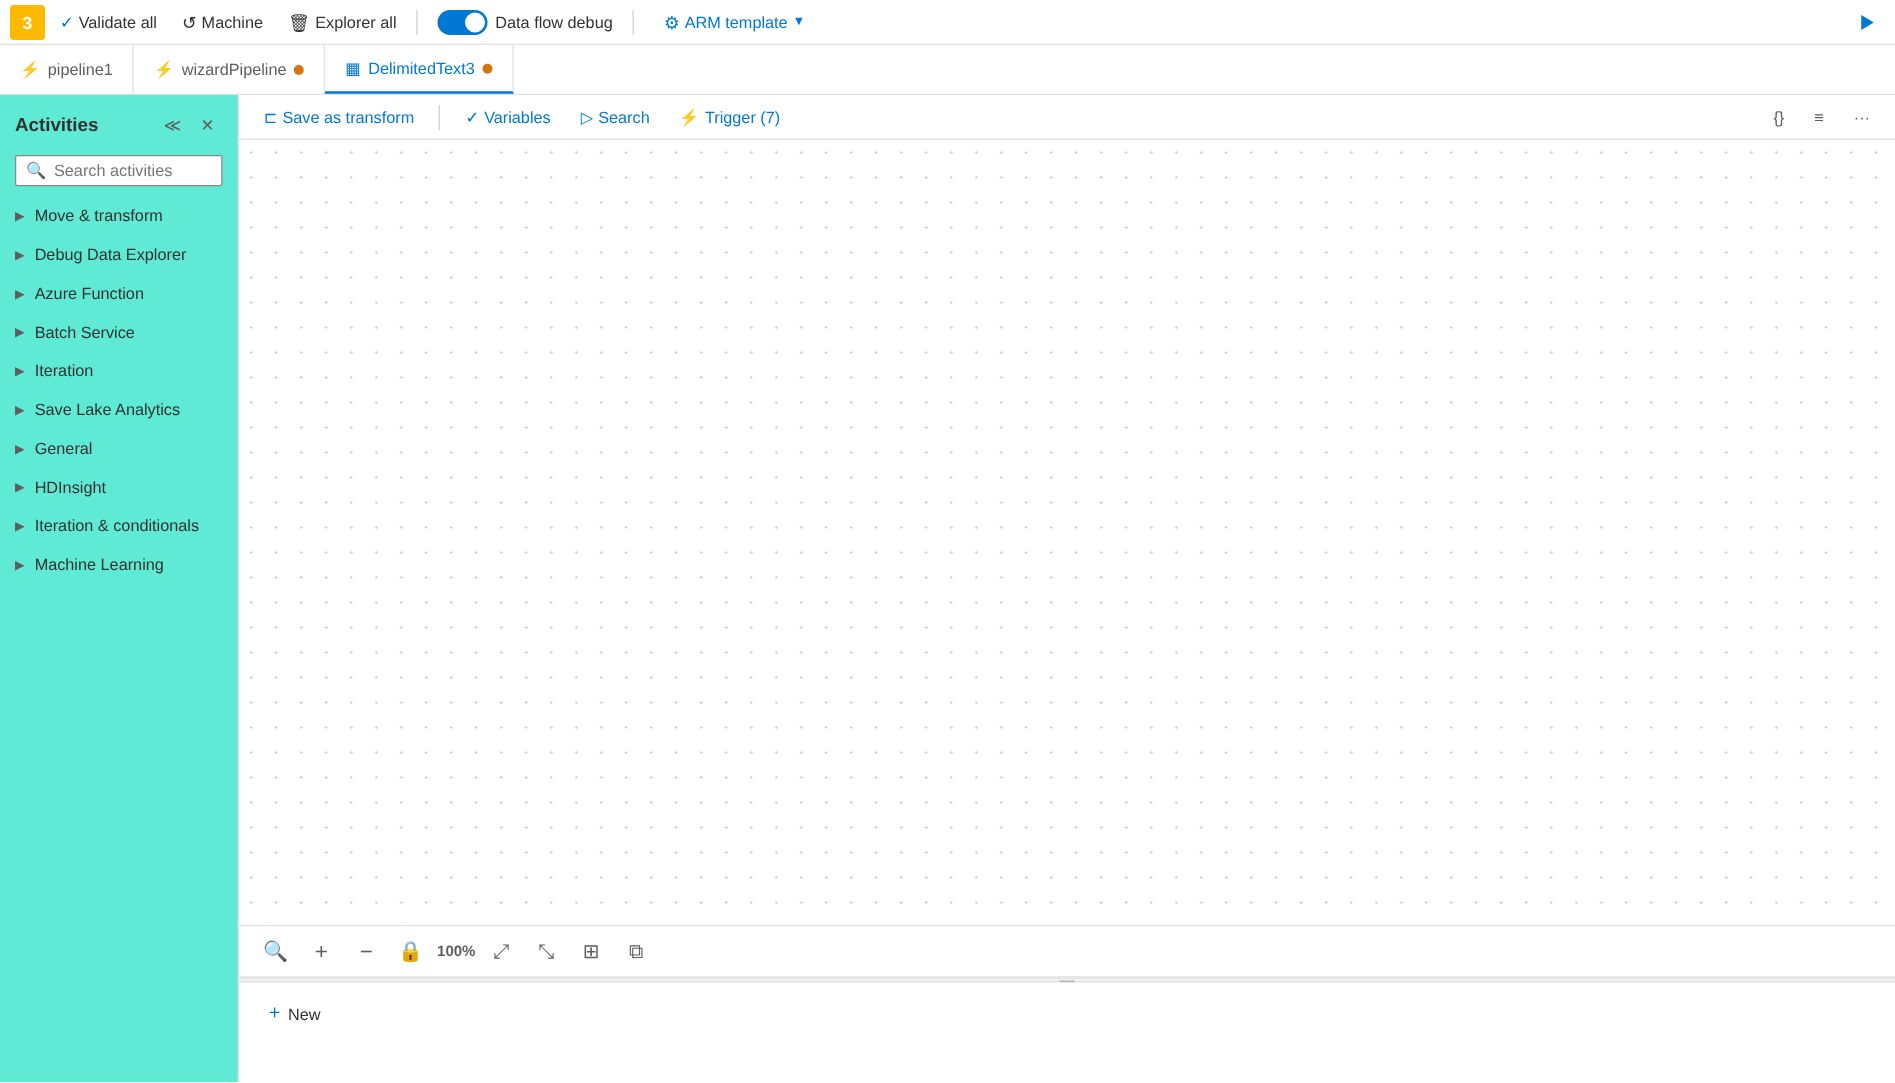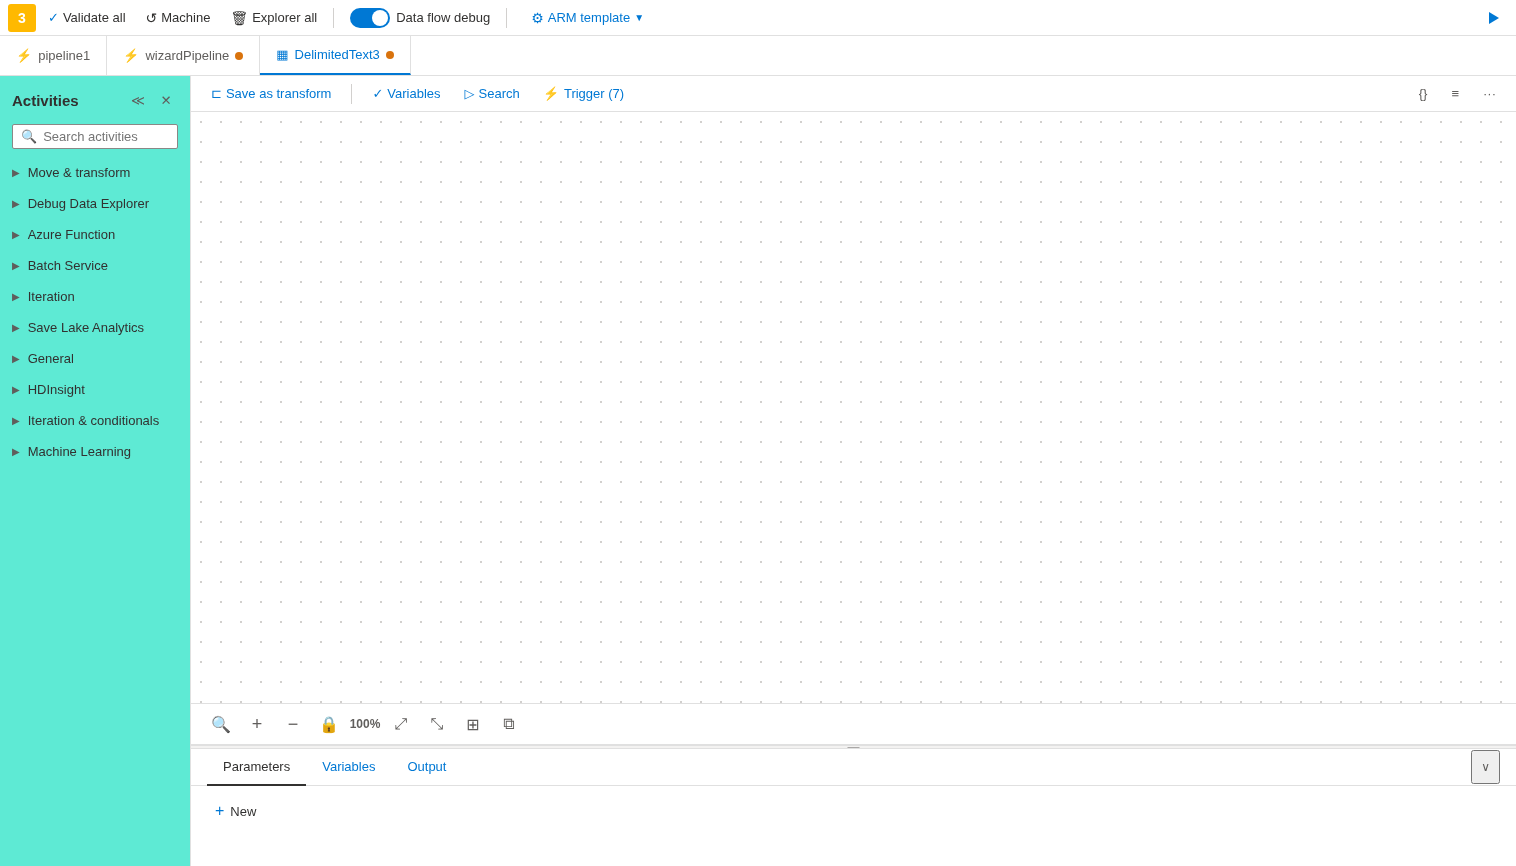--- a/index.html
+++ b/index.html
@@ -354,35 +354,20 @@
       <button class="canvas-toolbar-btn">
         <span>⊞</span>
       </button>
       <button class="canvas-toolbar-btn">
         <span>⧉</span>
       </button>
     </div>
 
     <div class="bottom-panel">
       <div class="resize-handle"></div>
-      <div class="bottom-tabs">
-        <div class="bottom-tab active">
-          <span>Parameters</span>
-        </div>
-        <div class="bottom-tab">
-          <span>Variables</span>
-        </div>
-        <div class="bottom-tab">
-          <span>Output</span>
-        </div>
-        <div style="margin-left:auto;"></div>
-        <button class="bottom-tab-chevron">
-          <span>∨</span>
-        </button>
-      </div>
       <div class="bottom-content">
         <button class="new-btn">
           <span class="new-plus">+</span>
           <span>New</span>
         </button>
       </div>
     </div>
 
   </div>
 </div>

